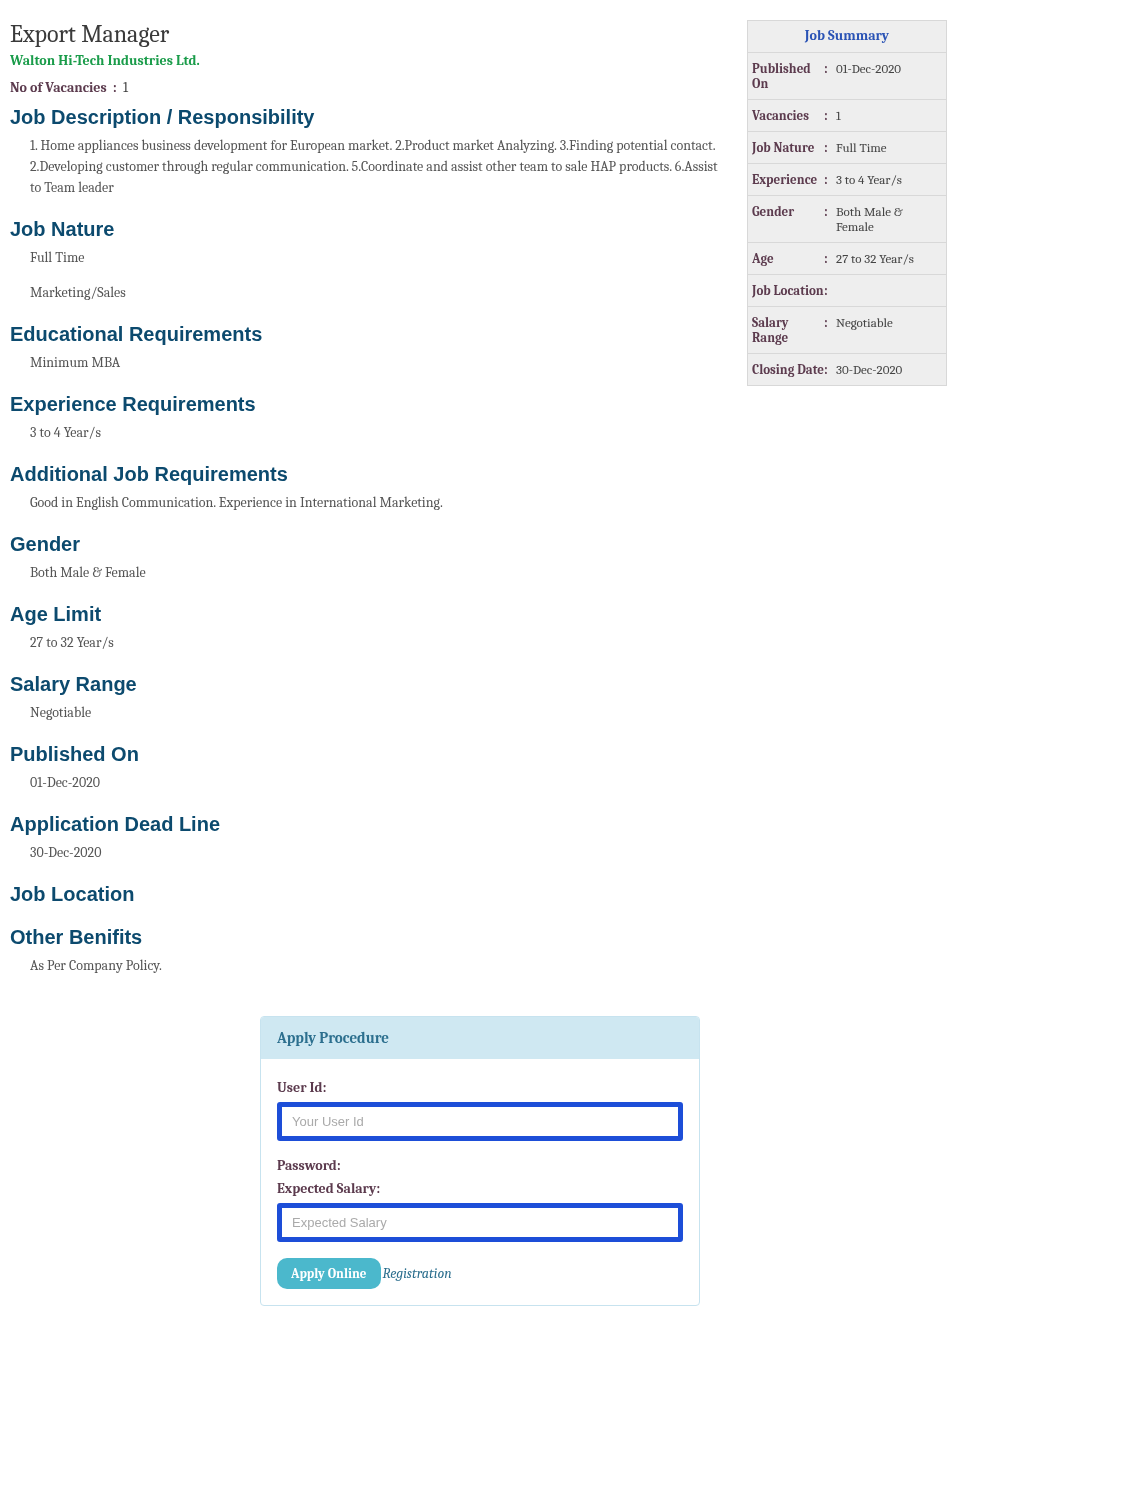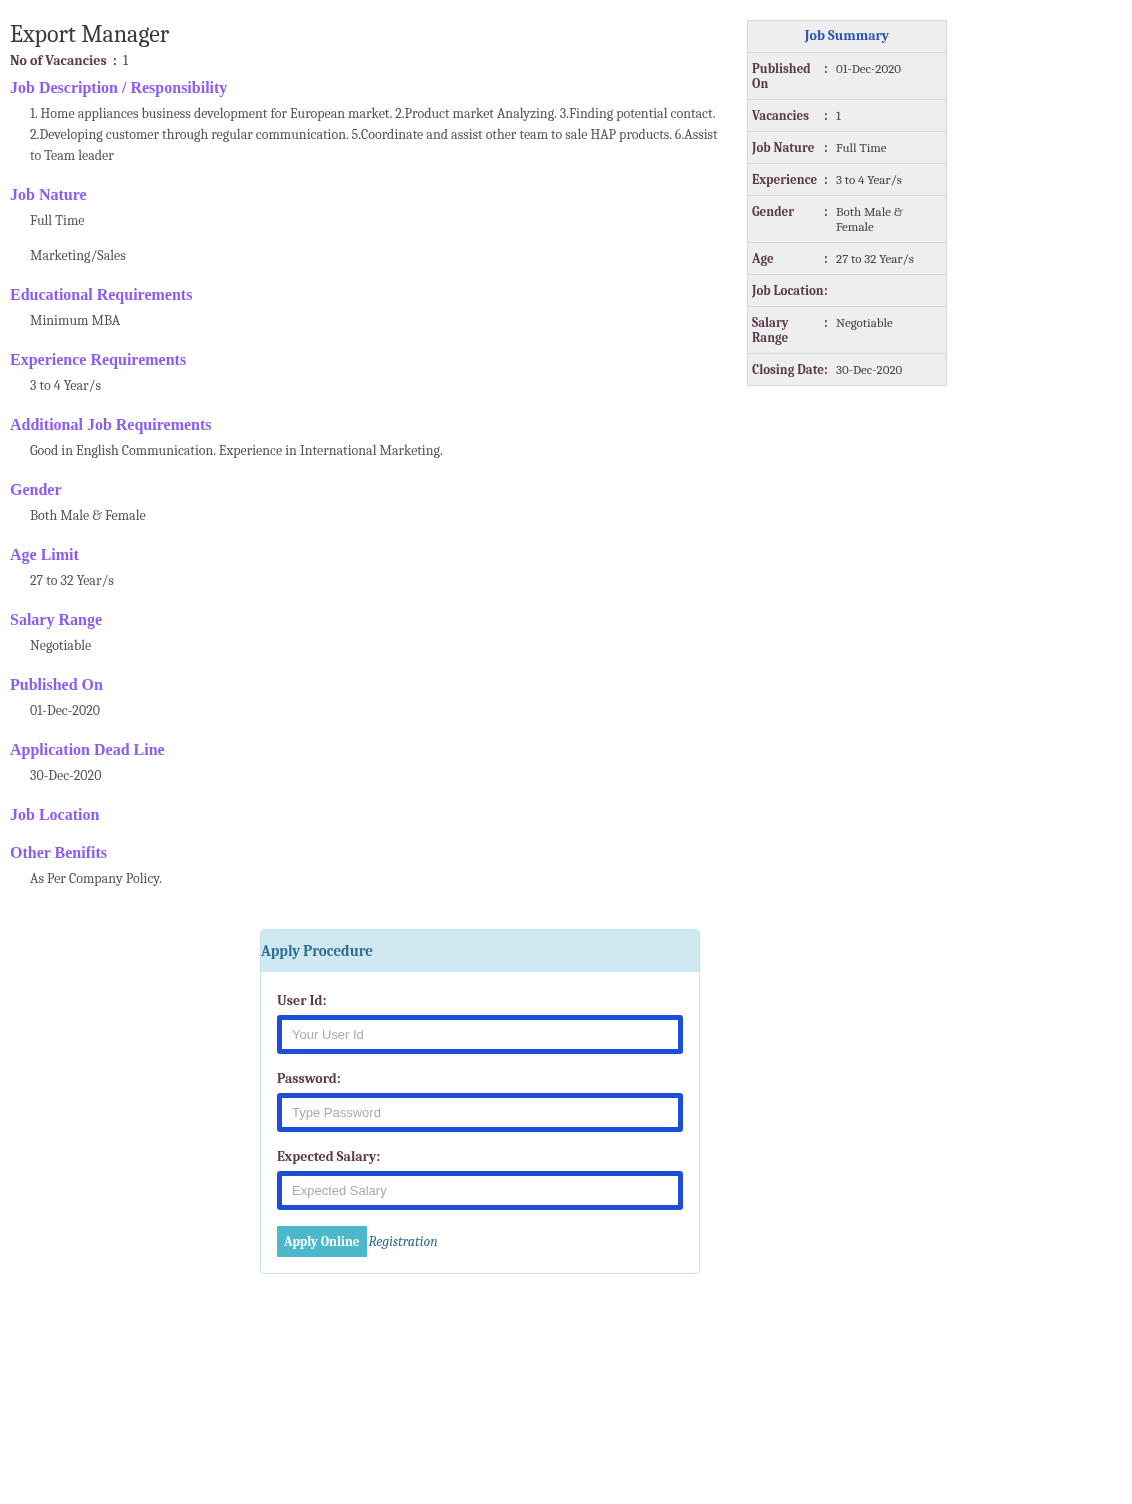--- a/index.html
+++ b/index.html
@@ -36,26 +36,26 @@
     font-weight: bold;
     font-size: 14px;
     margin-bottom: 10px;
     font-family: Cambria, Georgia, serif;
   }
   .vac-line .vac-val {
     font-weight: normal;
     color: #444;
   }
   .section-h {
-    color: #8b5cf6;
-    font-weight: bold;
-    font-size: 16px;
+    color: #0c4a6e;
+    font-weight: bold;
+    font-size: 20px;
     margin-top: 20px;
     margin-bottom: 6px;
-    font-family: Liberation Serif, serif;
+    font-family: Liberation Sans, sans-serif;
   }
   .section-h.first { margin-top: 4px; }
   .section-body {
     color: #555;
     font-size: 14px;
     padding-left: 20px;
     line-height: 1.5;
     font-family: Cambria, Georgia, serif;
   }
   .section-body.extra-mb { margin-bottom: 14px; }
@@ -105,21 +105,21 @@
     margin: 40px 0 0 250px;
     border: 1px solid #c7e3ef;
     border-radius: 4px;
     overflow: hidden;
     background: #fff;
   }
   .apply-header {
     background: #cfe8f2;
     color: #2c6f8e;
     font-weight: bold;
-    padding: 12px 0;
+    padding: 12px 16px;
     font-size: 15px;
     font-family: Cambria, Georgia, serif;
   }
   .apply-body {
     padding: 20px 16px 16px 16px;
   }
   .form-label {
     display: block;
     color: #5c3b4e;
     font-weight: bold;
@@ -134,22 +134,22 @@
     border-radius: 3px;
     font-size: 13px;
     margin-bottom: 16px;
     font-family: inherit;
   }
   .form-input::placeholder { color: #aaa; }
   .apply-btn {
     background: #4bb8cc;
     color: #fff;
     border: none;
-    padding: 8px 7px;
-    border-radius: 1px;
+    padding: 8px 14px;
+    border-radius: 10px;
     font-size: 13px;
     font-weight: bold;
     cursor: pointer;
     font-family: Cambria, Georgia, serif;
   }
   .reg-link {
     color: #2c6f8e;
     font-style: italic;
     font-size: 14px;
     text-decoration: none;
@@ -206,20 +206,21 @@
     </div>
     <div class="summary-row">
       <div class="summary-label">Closing Date</div>
       <div class="summary-colon">:</div>
       <div class="summary-val">30-Dec-2020</div>
     </div>
   </div>
 
   <div class="main-col">
     <h1 class="job-title">Export Manager</h1>
+    <div class="company">Walton Hi-Tech Industries Ltd.</div>
     <div class="vac-line">
       <span>No of Vacancies</span>&nbsp;&nbsp;:&nbsp;&nbsp;<span class="vac-val">1</span>
     </div>
 
     <div class="section-h first">Job Description / Responsibility</div>
     <div class="section-body">1. Home appliances business development for European market. 2.Product market Analyzing. 3.Finding potential contact. 2.Developing customer through regular communication. 5.Coordinate and assist other team to sale HAP products. 6.Assist to Team leader</div>
 
     <div class="section-h">Job Nature</div>
     <div class="section-body extra-mb">Full Time</div>
 
@@ -255,20 +256,19 @@
     <div class="section-h">Other Benifits</div>
     <div class="section-body">As Per Company Policy.</div>
   </div>
 
   <div class="apply-box">
     <div class="apply-header">Apply Procedure</div>
     <div class="apply-body">
       <label class="form-label">User Id:</label>
       <input type="text" class="form-input" placeholder="Your User Id" style="">
       <label class="form-label">Password:</label>
-      <input type="password" class="form-input" placeholder="Type Password" style="">
       <label class="form-label">Expected Salary:</label>
       <input type="text" class="form-input" placeholder="Expected Salary" style="">
       <button class="apply-btn">Apply Online</button><a href="#" class="reg-link">Registration</a>
     </div>
   </div>
 
 </div>
 
 </body></html>

